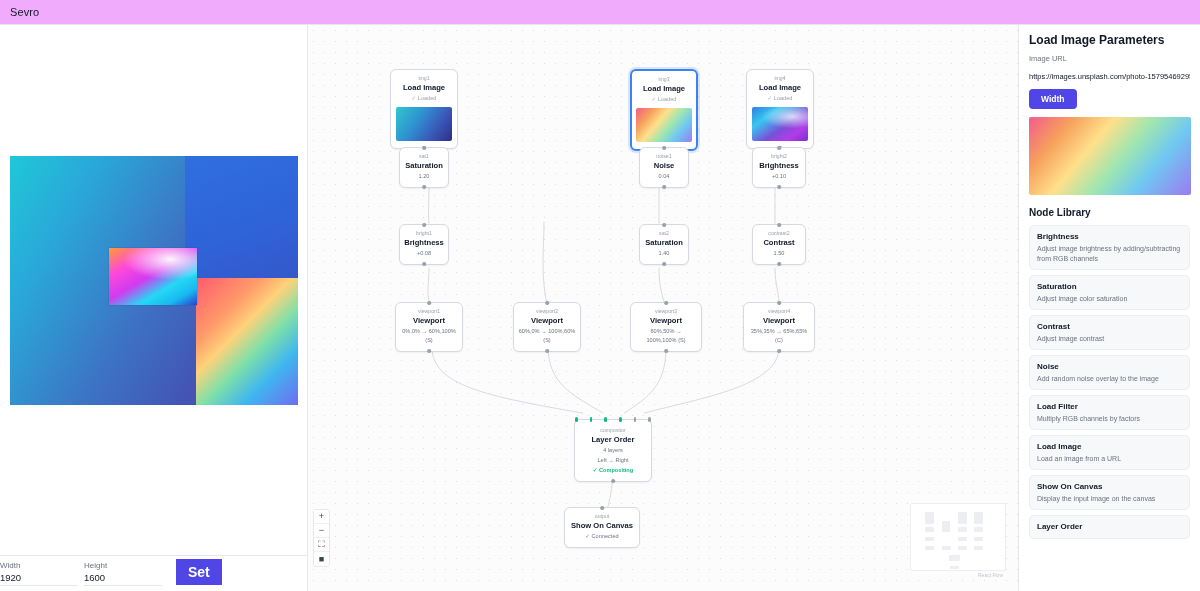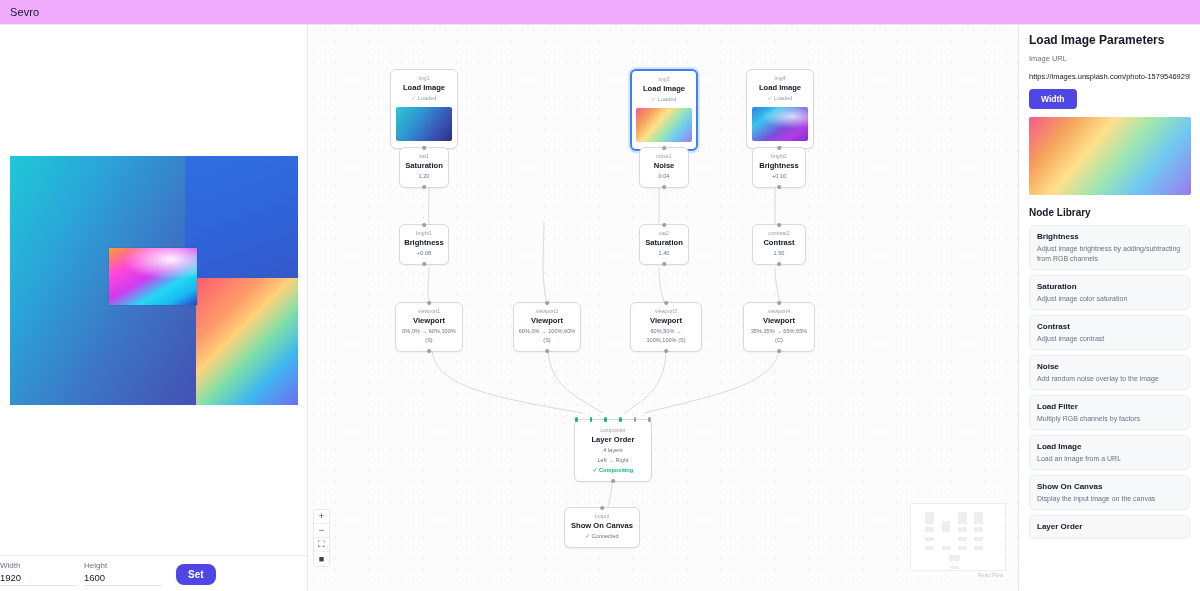--- a/index.html
+++ b/index.html
@@ -61,22 +61,22 @@
   .field { display: flex; flex-direction: column; width: 78px; }
   .field + .field { margin-left: 6px; }
   .field-label { font-size: 8px; color: #6b7280; line-height: 11px; }
   .field-input {
     font-size: 9.5px; color: #111827; border: none;
     border-bottom: 1px solid #e5e7eb; background: transparent;
     padding: 1px 0 2px 0; width: 100%; font-family: inherit; outline: none;
   }
   .set-btn {
     margin-left: 14px; margin-bottom: 1px;
-    background: #4f46e5; color: #fff; border: none; border-radius: 8px;
-    font-size: 10px; font-weight: 700; padding: 5px 12px;
+    background: #4f46e5; color: #fff; border: none; border-radius: 0;
+    font-size: 14px; font-weight: 700; padding: 5px 12px;
     font-family: inherit; cursor: pointer;
   }
 
   
   .graph {
     flex: 1 1 auto; position: relative; background: #fcfcfd; overflow: hidden;
     background-image: radial-gradient(#dcdde3 0.7px, transparent 0.7px);
     background-size: 11px 11px;
   }
   .edges { position: absolute; inset: 0; width: 100%; height: 100%; pointer-events: none; }

